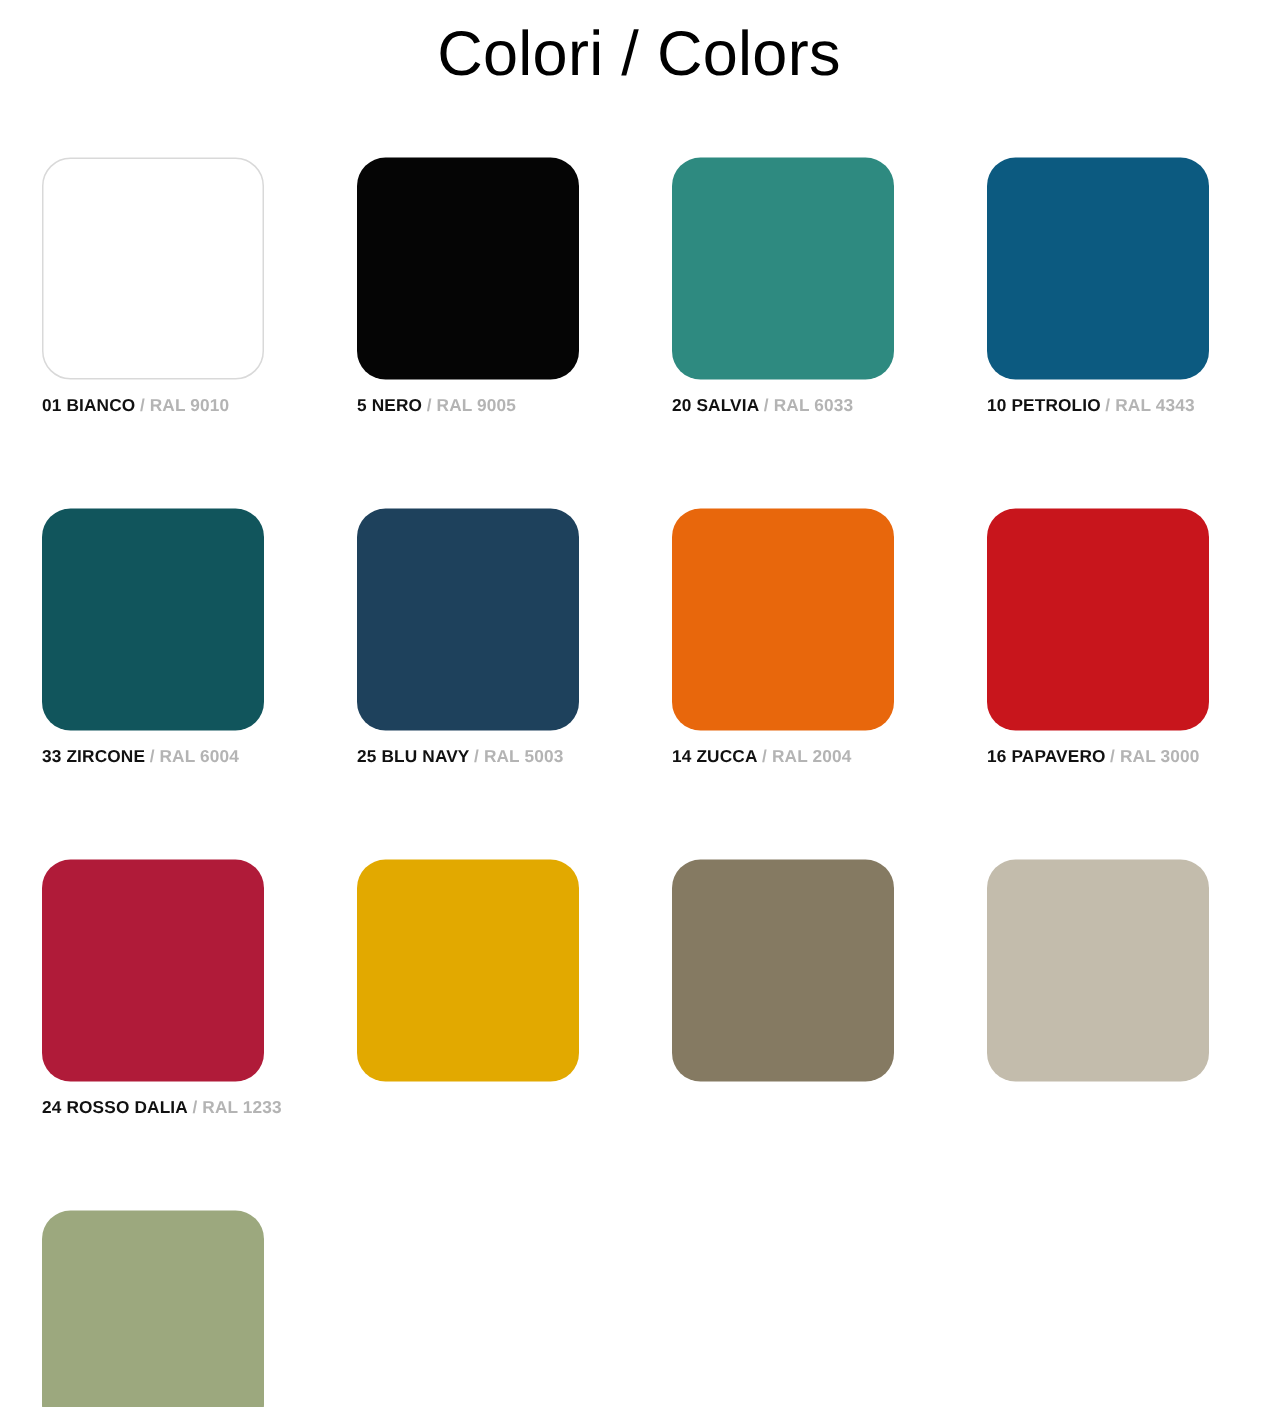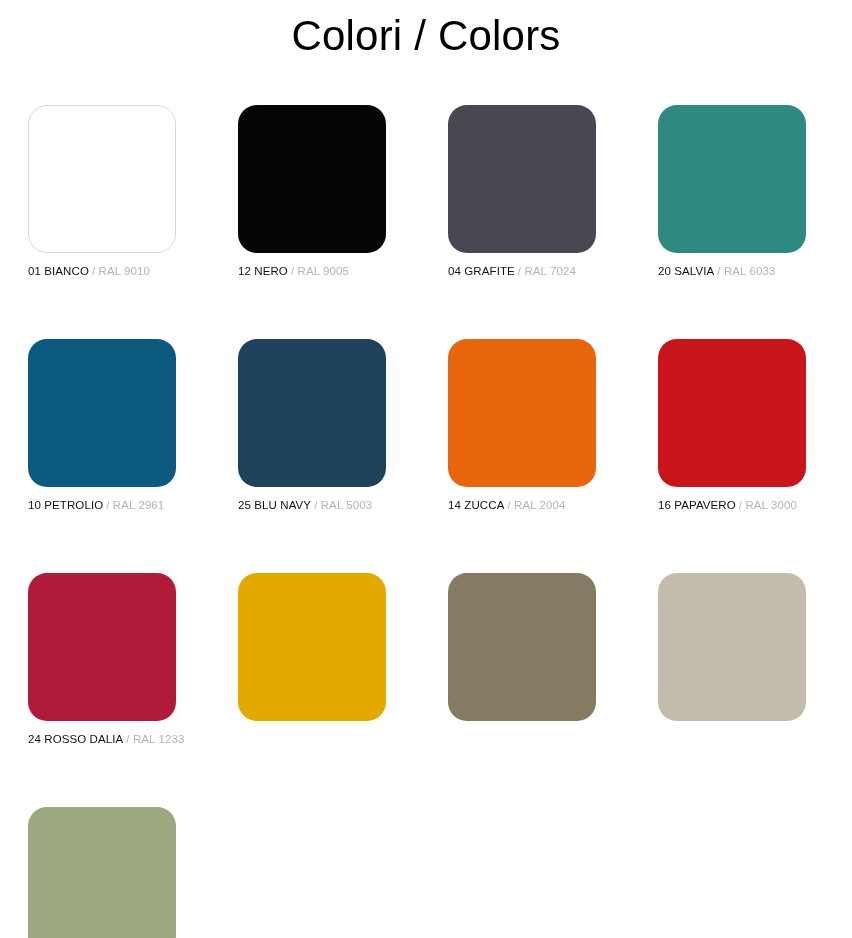--- a/index.html
+++ b/index.html
@@ -58,56 +58,56 @@
     border: 1px solid #d9d9d9;
   }
   .swatch-label {
     margin-top: 11px;
     font-size: 11.5px;
     line-height: 14px;
     white-space: nowrap;
     letter-spacing: 0.1px;
   }
   .swatch-name {
-    font-weight: normal;
+    font-weight: bold;
     color: #111111;
   }
   .swatch-ral {
-    font-weight: normal;
+    font-weight: bold;
     color: #b4b4b4;
     margin-left: 3px;
   }
 </style>
 </head>
 <body>
 
 <div class="page">
 
   <div class="page-title">Colori / Colors</div>
 
   <div class="swatch-grid">
       <div class="swatch-cell">
         <div class="swatch-chip bordered" style="background: rgb(255, 255, 255);"></div>
         <div class="swatch-label"><span class="swatch-name">01 BIANCO</span><span class="swatch-ral">/ RAL 9010</span></div>
       </div>
       <div class="swatch-cell">
         <div class="swatch-chip" style="background: rgb(5, 5, 5);"></div>
-        <div class="swatch-label"><span class="swatch-name">12 NERO</span><span class="swatch-ral">/ RAL 9005</span></div>
-      </div>
-      <div class="swatch-cell">
-        <div class="swatch-chip" style="background: rgb(72, 72, 82);"></div>
-        <div class="swatch-label"><span class="swatch-name">04 GRAFITE</span><span class="swatch-ral">/ RAL 7024</span></div>
+        <div class="swatch-label"><span class="swatch-name">5 NERO</span><span class="swatch-ral">/ RAL 9005</span></div>
       </div>
       <div class="swatch-cell">
         <div class="swatch-chip" style="background: rgb(46, 138, 128);"></div>
         <div class="swatch-label"><span class="swatch-name">20 SALVIA</span><span class="swatch-ral">/ RAL 6033</span></div>
       </div>
       <div class="swatch-cell">
         <div class="swatch-chip" style="background: rgb(12, 90, 128);"></div>
-        <div class="swatch-label"><span class="swatch-name">10 PETROLIO</span><span class="swatch-ral">/ RAL 2961</span></div>
+        <div class="swatch-label"><span class="swatch-name">10 PETROLIO</span><span class="swatch-ral">/ RAL 4343</span></div>
+      </div>
+      <div class="swatch-cell">
+        <div class="swatch-chip" style="background: rgb(17, 85, 92);"></div>
+        <div class="swatch-label"><span class="swatch-name">33 ZIRCONE</span><span class="swatch-ral">/ RAL 6004</span></div>
       </div>
       <div class="swatch-cell">
         <div class="swatch-chip" style="background: rgb(30, 65, 92);"></div>
         <div class="swatch-label"><span class="swatch-name">25 BLU NAVY</span><span class="swatch-ral">/ RAL 5003</span></div>
       </div>
       <div class="swatch-cell">
         <div class="swatch-chip" style="background: rgb(232, 103, 12);"></div>
         <div class="swatch-label"><span class="swatch-name">14 ZUCCA</span><span class="swatch-ral">/ RAL 2004</span></div>
       </div>
       <div class="swatch-cell">

